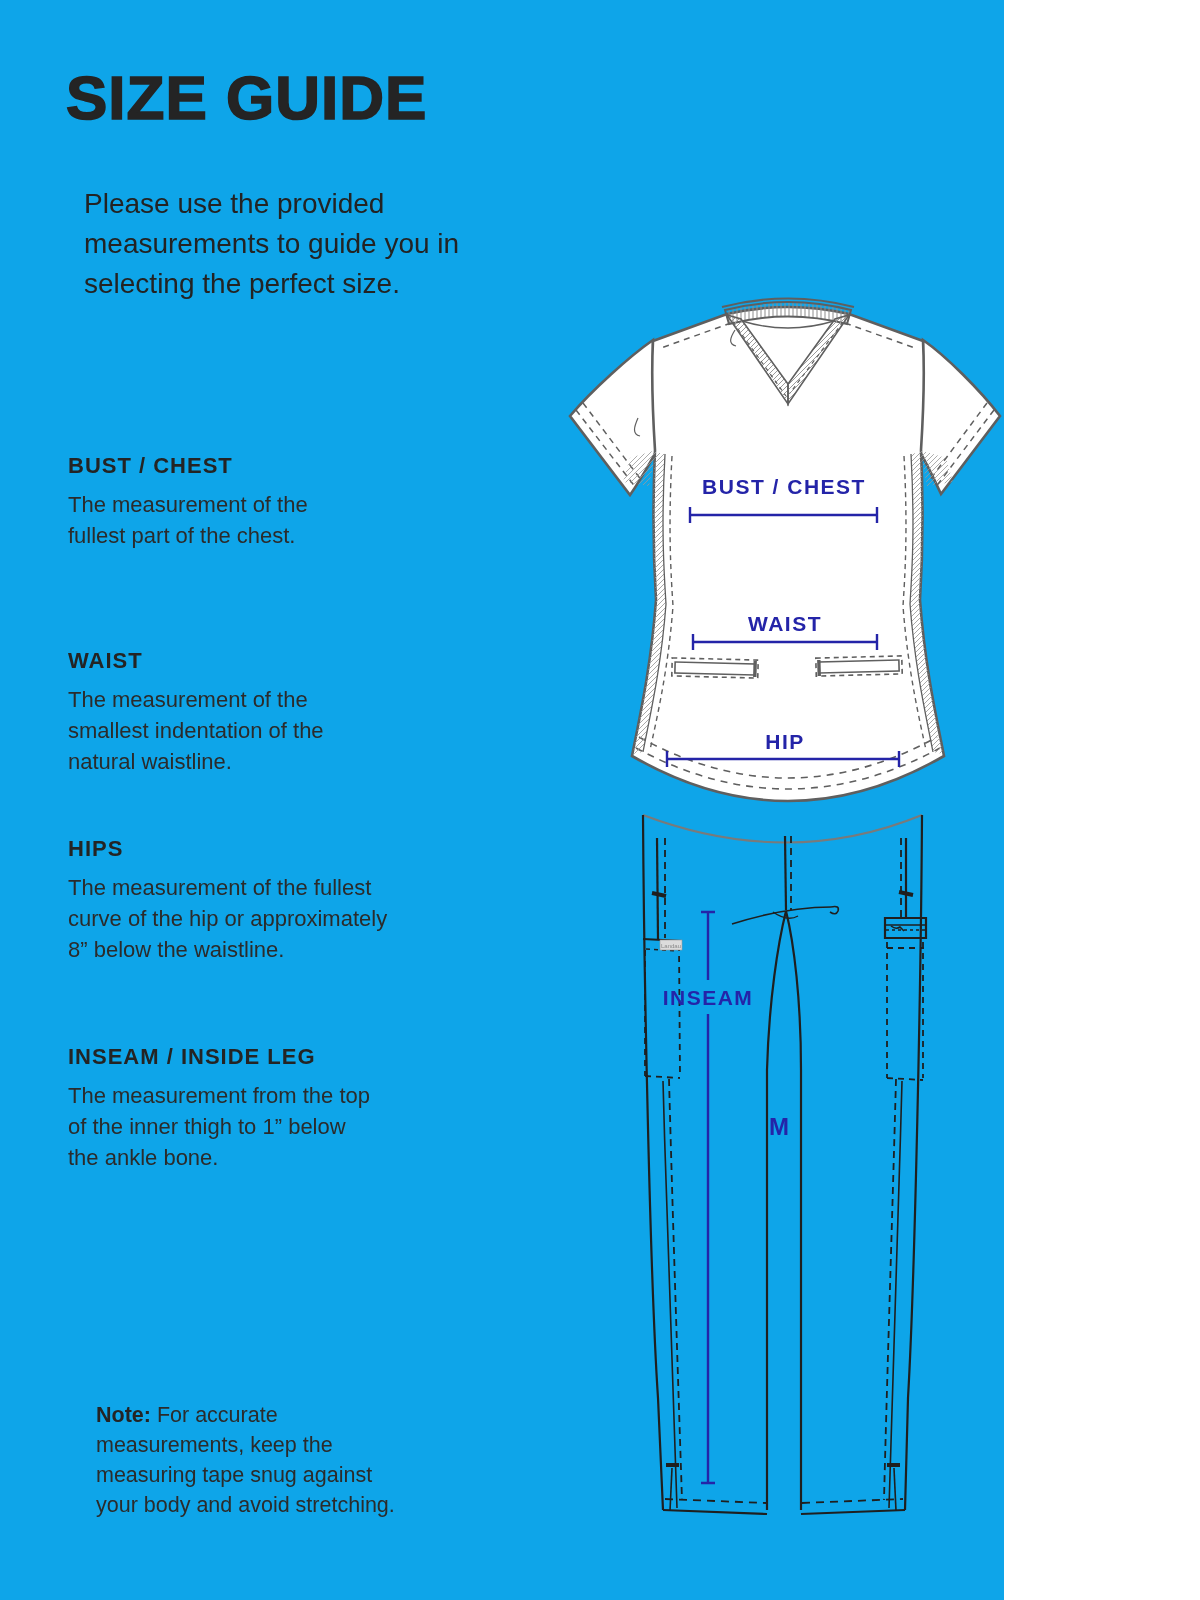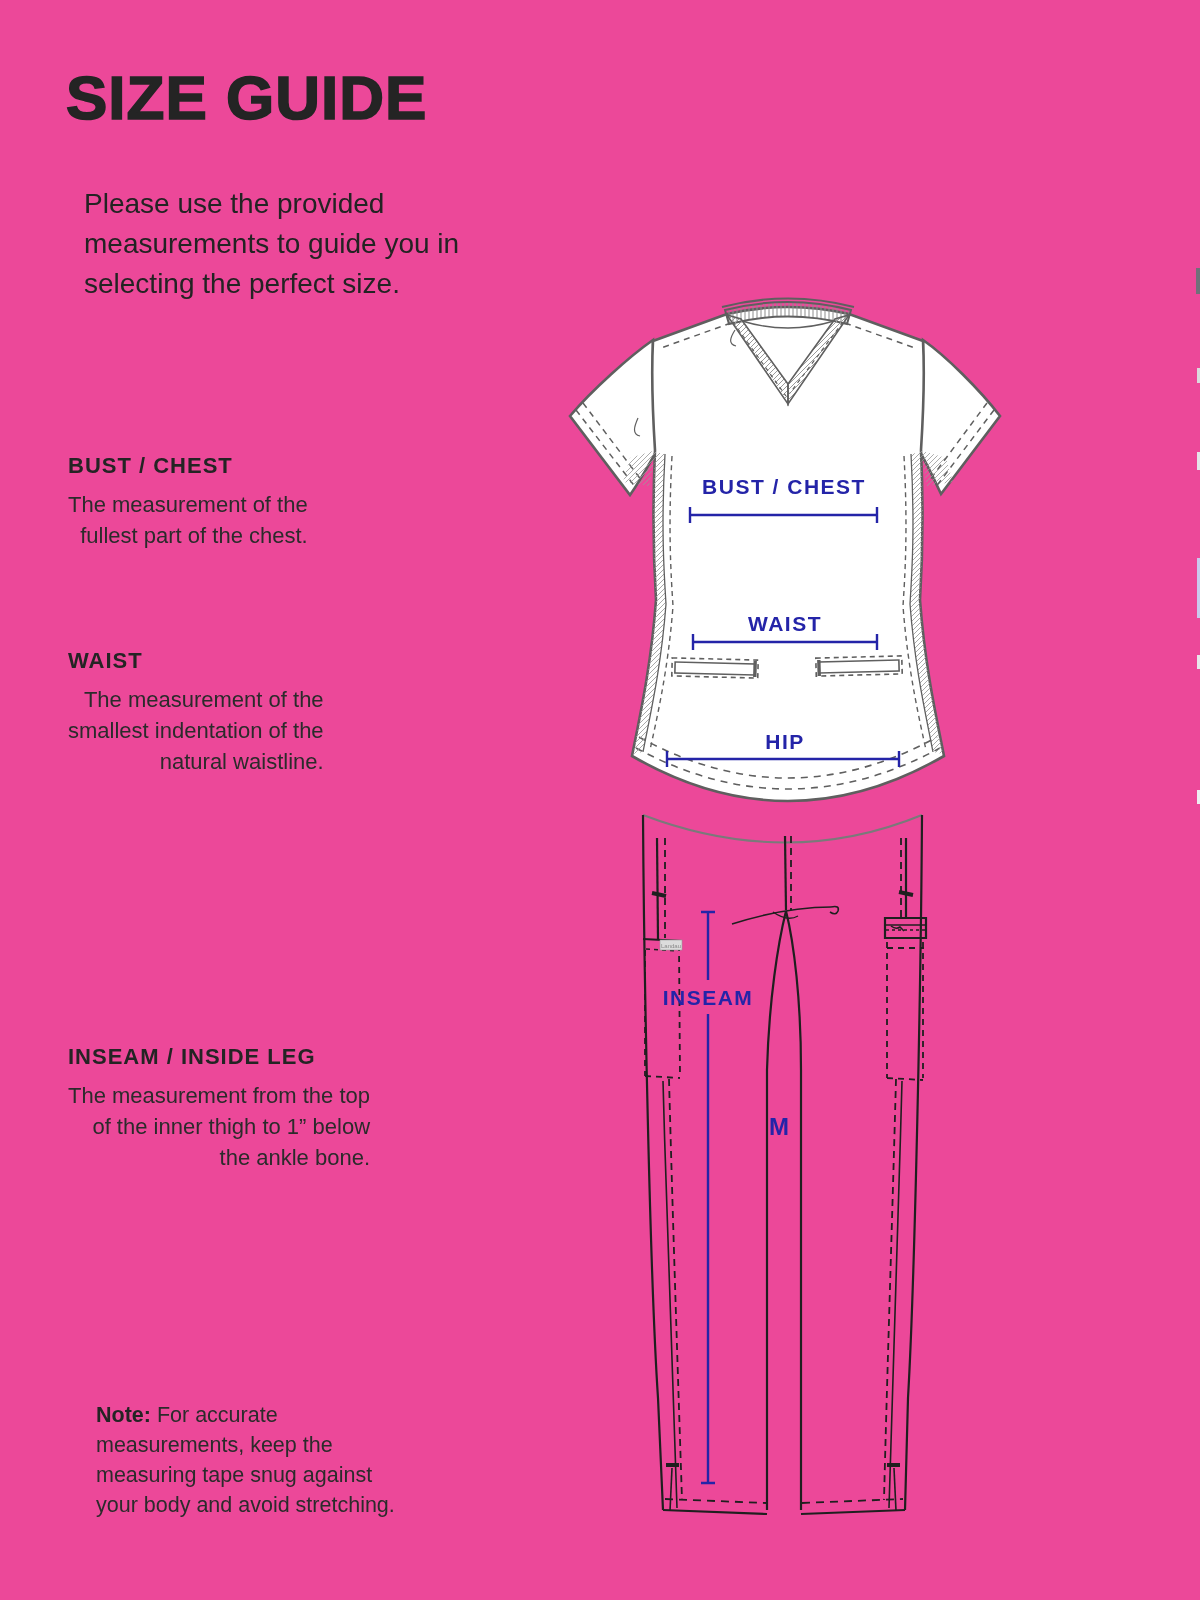--- a/index.html
+++ b/index.html
@@ -1,23 +1,23 @@
 <!DOCTYPE html>
 <html><head>
 <meta charset="utf-8">
 <style>
   html,body{margin:0;padding:0;background:#ffffff;}
-  .page{position:relative;width:1200px;height:1600px;background:#ec4899;overflow:hidden;
+  .page{position:relative;width:1004px;height:1600px;background:#0ea5e9;overflow:hidden;
         font-family:"Liberation Sans","DejaVu Sans",sans-serif;color:#262626;}
   .abs{position:absolute;}
   h1.title{margin:0;font-size:62px;line-height:1.1;font-weight:700;letter-spacing:1px;
            color:#242424;-webkit-text-stroke:1.6px #242424;}
   .intro{margin:0;font-size:28px;line-height:40px;color:#232323;white-space:pre-line;}
   .def h3{margin:0 0 10px 0;font-size:22px;line-height:26px;font-weight:700;letter-spacing:1px;color:#242424;}
-  .def p{margin:0;font-size:22px;line-height:31px;color:#2b2b2b;white-space:pre-line;text-align:right;}
+  .def p{margin:0;font-size:22px;line-height:31px;color:#2b2b2b;white-space:pre-line;}
   .note{font-size:21.5px;line-height:30px;color:#2b2b2b;white-space:pre-line;}
   .note b{font-weight:700;color:#242424;}
   svg text{font-family:"Liberation Sans","DejaVu Sans",sans-serif;}
   .edge{position:absolute;}
 </style>
 </head>
 <body>
 
 <div class="page">
 
@@ -33,20 +33,26 @@
 fullest part of the chest.</p>
   </div>
 
   <div class="def abs" style="left:68px;top:648px;">
     <h3>WAIST</h3>
     <p>The measurement of the
 smallest indentation of the
 natural waistline.</p>
   </div>
 
+  <div class="def abs" style="left:68px;top:836px;">
+    <h3>HIPS</h3>
+    <p>The measurement of the fullest
+curve of the hip or approximately
+8” below the waistline.</p>
+  </div>
 
   <div class="def abs" style="left:68px;top:1044px;">
     <h3>INSEAM / INSIDE LEG</h3>
     <p>The measurement from the top
 of the inner thigh to 1” below
 the ankle bone.</p>
   </div>
 
   <div class="note abs" style="left:68px;top:1400px;margin-left:28px;"><b>Note:</b><span> For accurate
 measurements, keep the

